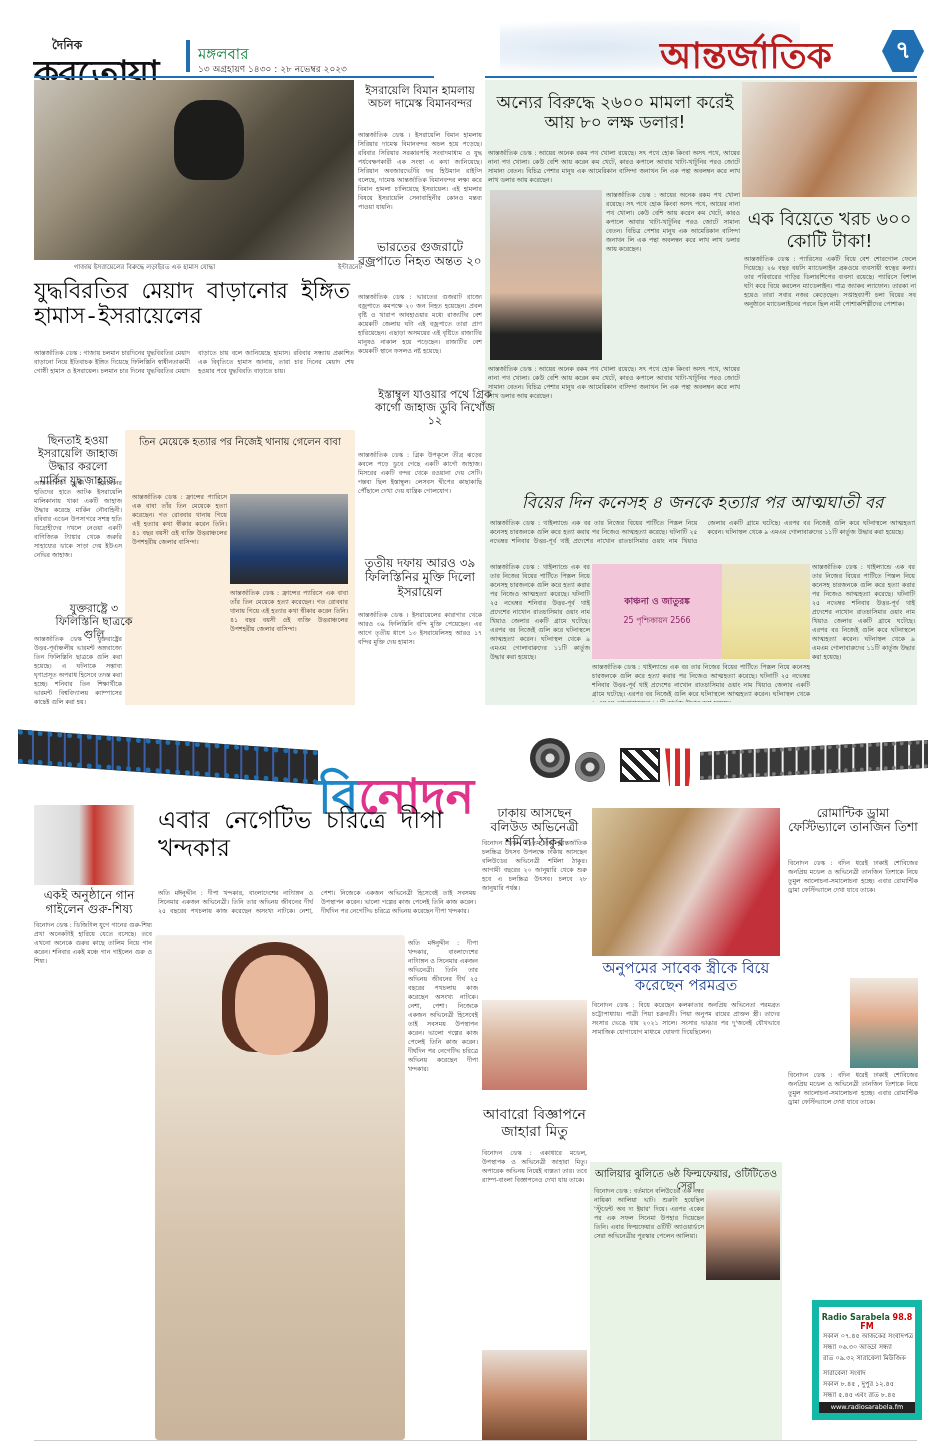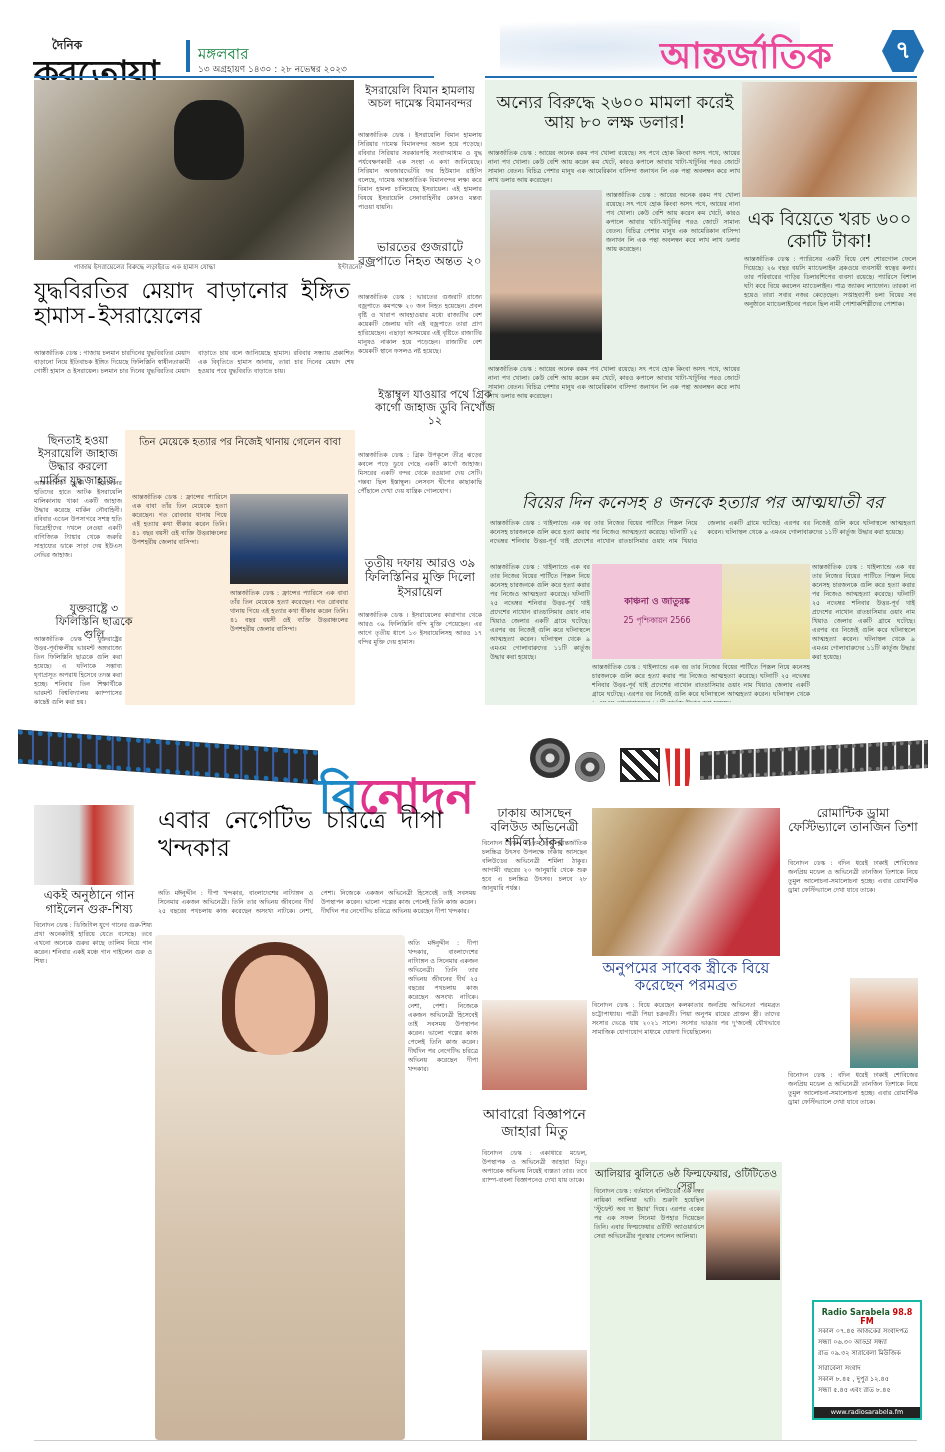--- a/index.html
+++ b/index.html
@@ -9,21 +9,21 @@
 
   
   .masthead { left: 0; top: 0; width: 945px; height: 78px; }
   .mast-small { left: 52px; top: 36px; font-size: 12px; font-weight: bold; color: #222; }
   .mast-name { left: 34px; top: 46px; font-size: 36px; font-weight: 900; color: #111; letter-spacing: -1px; font-family: "DejaVu Serif", serif; }
   .mast-bar { left: 186px; top: 40px; width: 4px; height: 32px; background: #1f6fb2; }
   .mast-day { left: 198px; top: 42px; font-size: 15px; color: #15803d; }
   .mast-date { left: 198px; top: 62px; font-size: 9px; color: #333; }
   .mast-line { left: 34px; top: 76px; width: 400px; height: 2px; background: #1f6fb2; }
   .mast-map { left: 500px; top: 20px; width: 300px; height: 55px; background: radial-gradient(ellipse at 30% 50%, #dde8f3 0%, #eef3f9 45%, transparent 70%), radial-gradient(ellipse at 70% 40%, #e4edf6 0%, transparent 60%); }
-  .section-title { left: 660px; top: 28px; font-size: 36px; font-weight: bold; color: #ec4899; font-family: "DejaVu Serif", serif; }
+  .section-title { left: 660px; top: 28px; font-size: 36px; font-weight: bold; color: #b91c1c; font-family: "DejaVu Serif", serif; }
   .page-badge { left: 882px; top: 30px; width: 42px; height: 42px; background: #1f6fb2; clip-path: polygon(25% 0,75% 0,100% 50%,75% 100%,25% 100%,0 50%); color: #fff; font-size: 24px; font-weight: bold; display: flex; align-items: center; justify-content: center; }
   .mast-line2 { left: 485px; top: 76px; width: 432px; height: 2px; background: #1f6fb2; }
 
   
   .head-red { color: #000000; text-align: left; line-height: 1.15; font-family: Liberation Mono, monospace; }
   .head-blk { color: #111; text-align: center; line-height: 1.2; }
   .head-blue { color: #1a3a8c; text-align: center; line-height: 1.15; }
   .body-txt { font-size: 6.2px; line-height: 9px; color: #333; text-align: justify; overflow: hidden; }
   .photo { background: #888; overflow: hidden; }
   .caption { font-size: 6.5px; color: #333; margin-left: 38px; }
@@ -42,21 +42,21 @@
   .reel { width: 40px; height: 40px; border-radius: 50%; background: radial-gradient(circle, #ddd 0 4px, #444 5px 9px, #888 10px 14px, #333 15px); }
   .clapper { left: 620px; top: 748px; width: 40px; height: 34px; background: repeating-linear-gradient(45deg, #222 0 5px, #fff 5px 10px); border: 2px solid #222; }
   .popcorn { left: 665px; top: 742px; width: 28px; height: 44px; background: repeating-linear-gradient(90deg, #d92b2b 0 5px, #fff 5px 10px); clip-path: polygon(0 15%, 100% 15%, 85% 100%, 15% 100%); }
 
   .dipa-photo { left: 155px; top: 935px; width: 250px; height: 505px; background: linear-gradient(180deg, #f3eee8 0%, #e6dac9 30%, #d6c4ae 60%, #c9b49b 100%); border-radius: 4px; }
   .dipa-face { left: 235px; top: 955px; width: 80px; height: 100px; border-radius: 45%; background: #e7b89c; }
   .dipa-hair { left: 222px; top: 942px; width: 106px; height: 110px; border-radius: 50% 50% 30% 30%; background: #5a3020; }
 
   .foot-line { left: 34px; top: 1440px; width: 883px; height: 1px; background: #ccc; }
 
-  .radio-box { left: 812px; top: 1300px; width: 110px; height: 120px; border: 2px solid #14b8a6; background: #fff; }
+  .radio-box { left: 812px; top: 1300px; width: 110px; height: 120px; border: 7px solid #14b8a6; background: #fff; }
   .radio-row { font-size: 6.5px; line-height: 11px; padding-left: 4px; color: #222; }
   .radio-url { position: absolute; bottom: 0; left: 0; width: 100%; background: #222; color: #fff; font-size: 6.5px; text-align: center; line-height: 11px; }
   .radio-logo { font-size: 8px; text-align: center; color: #1a5a2a; font-weight: bold; padding-top: 6px; }
 </style>
 </head>
 <body>
 
 <div class="abs masthead"></div>
 <div class="abs mast-map"></div>
 <div class="abs mast-small">দৈনিক</div>

